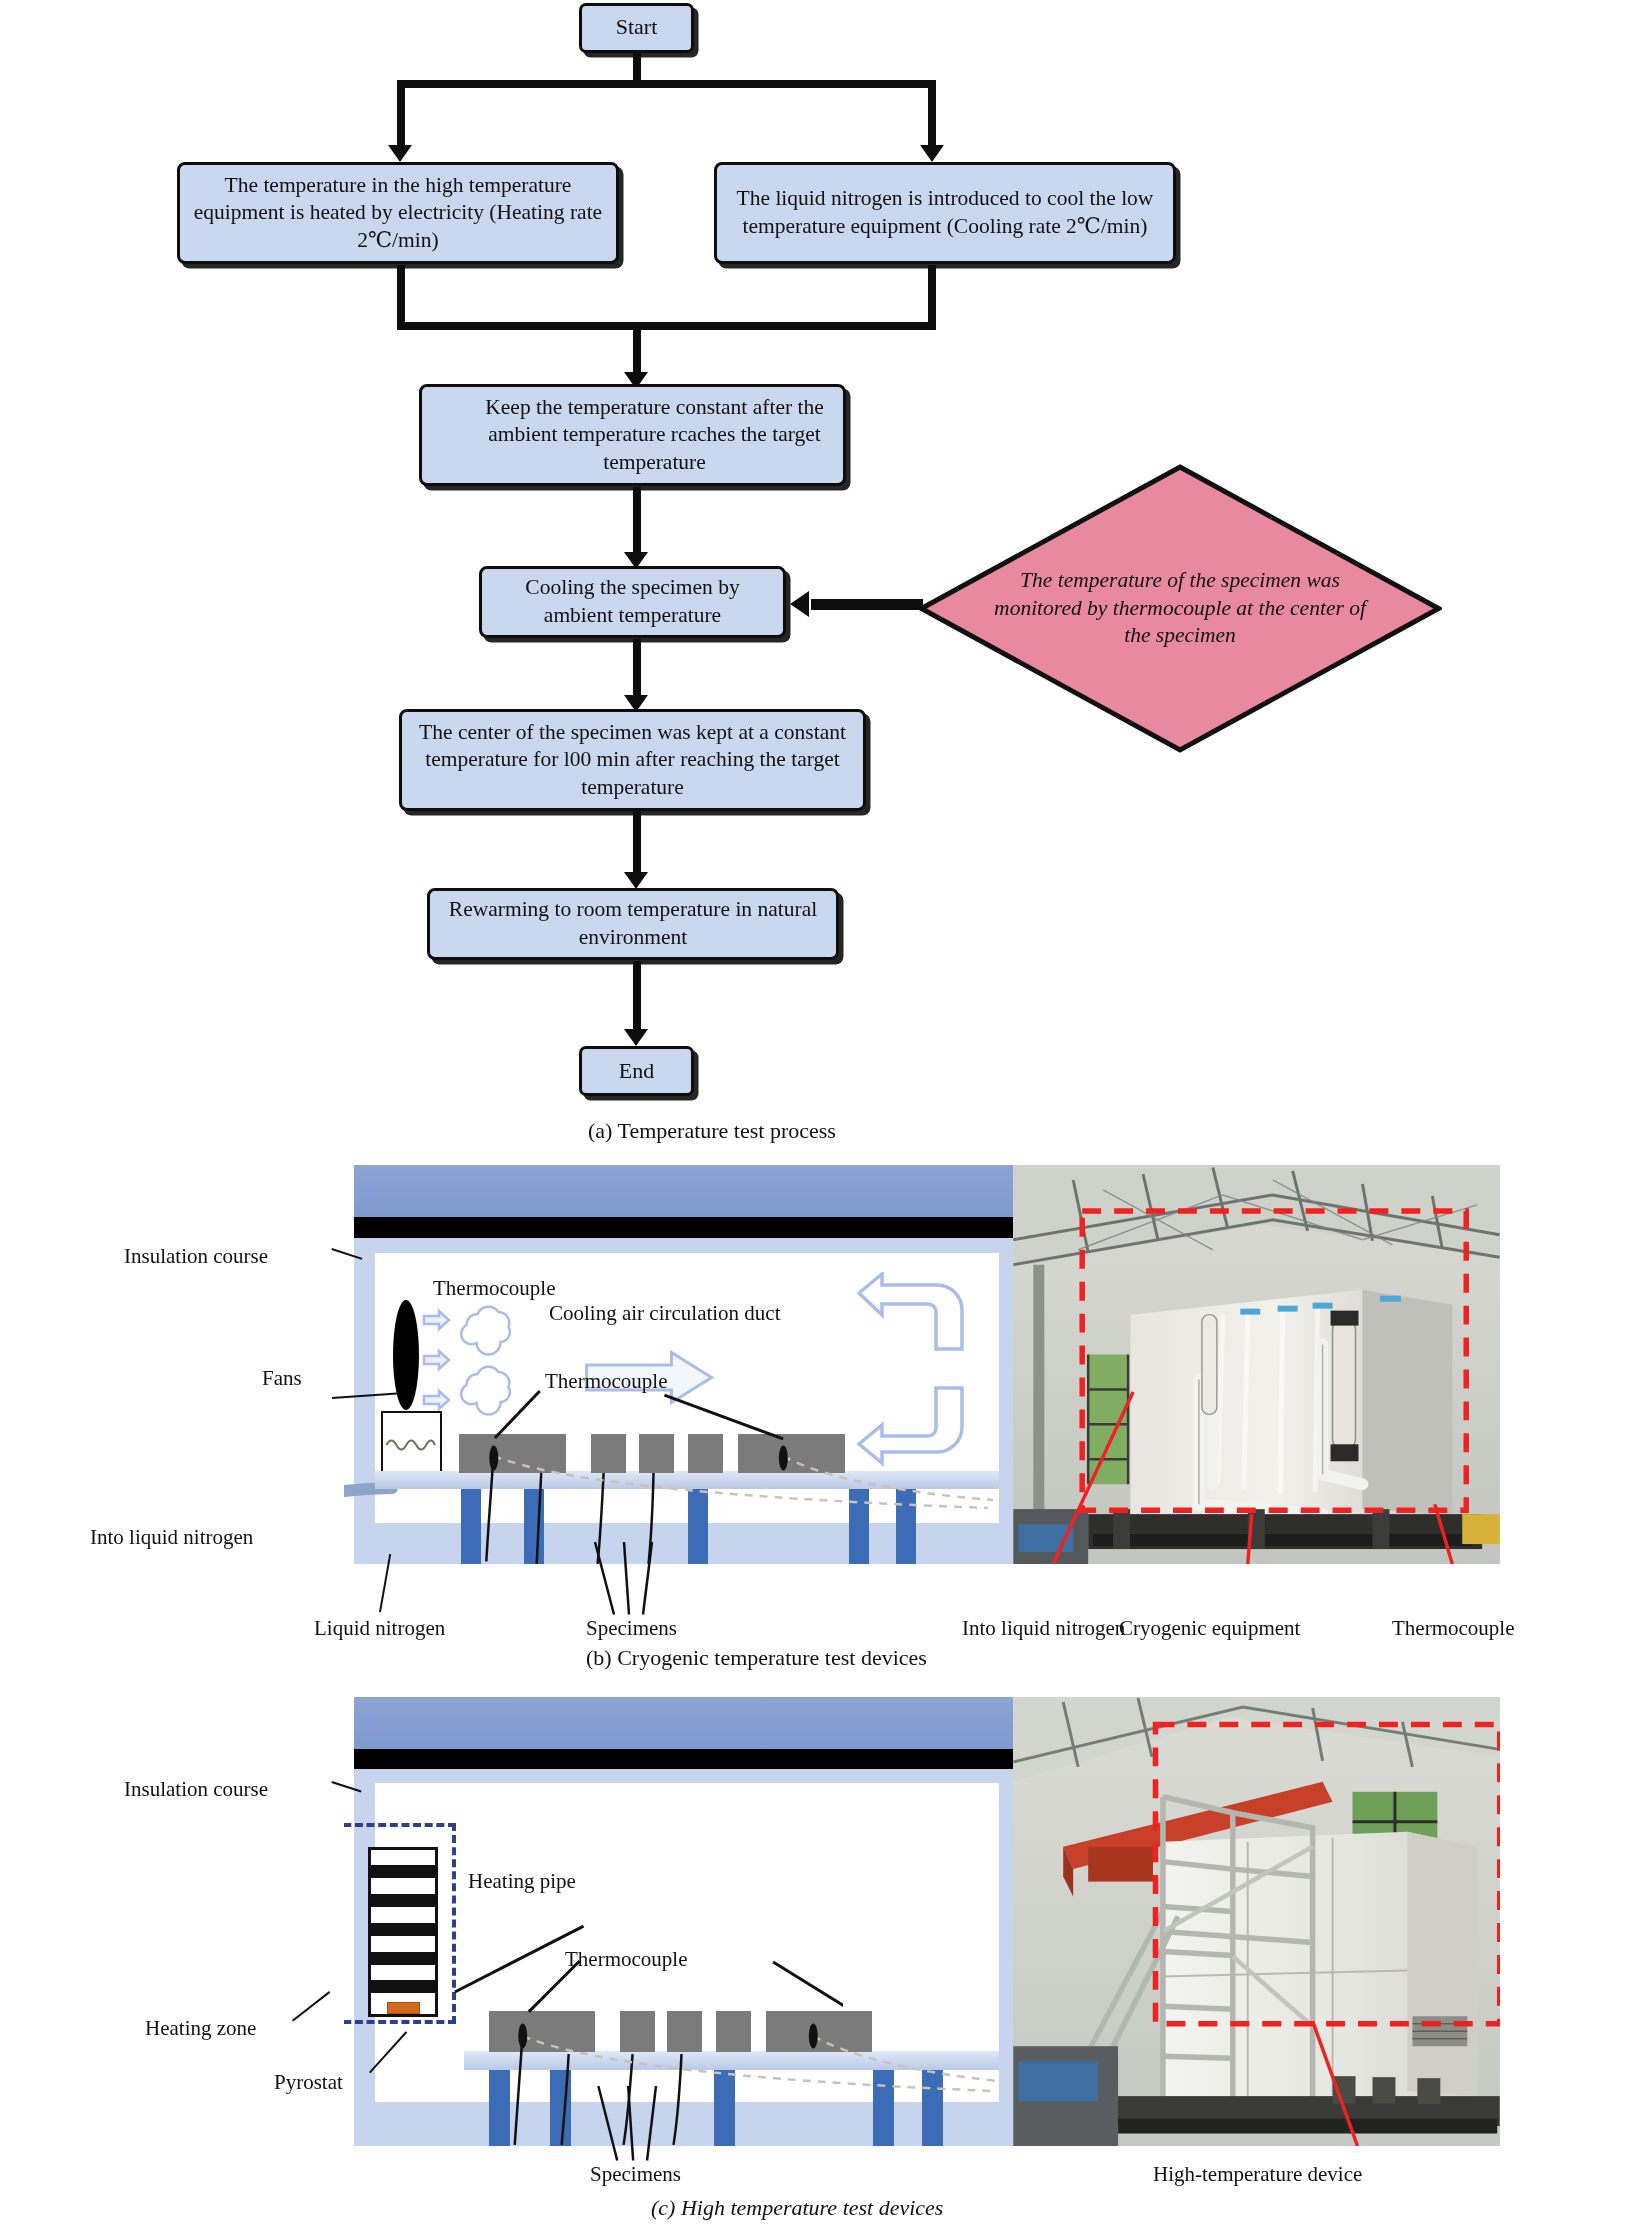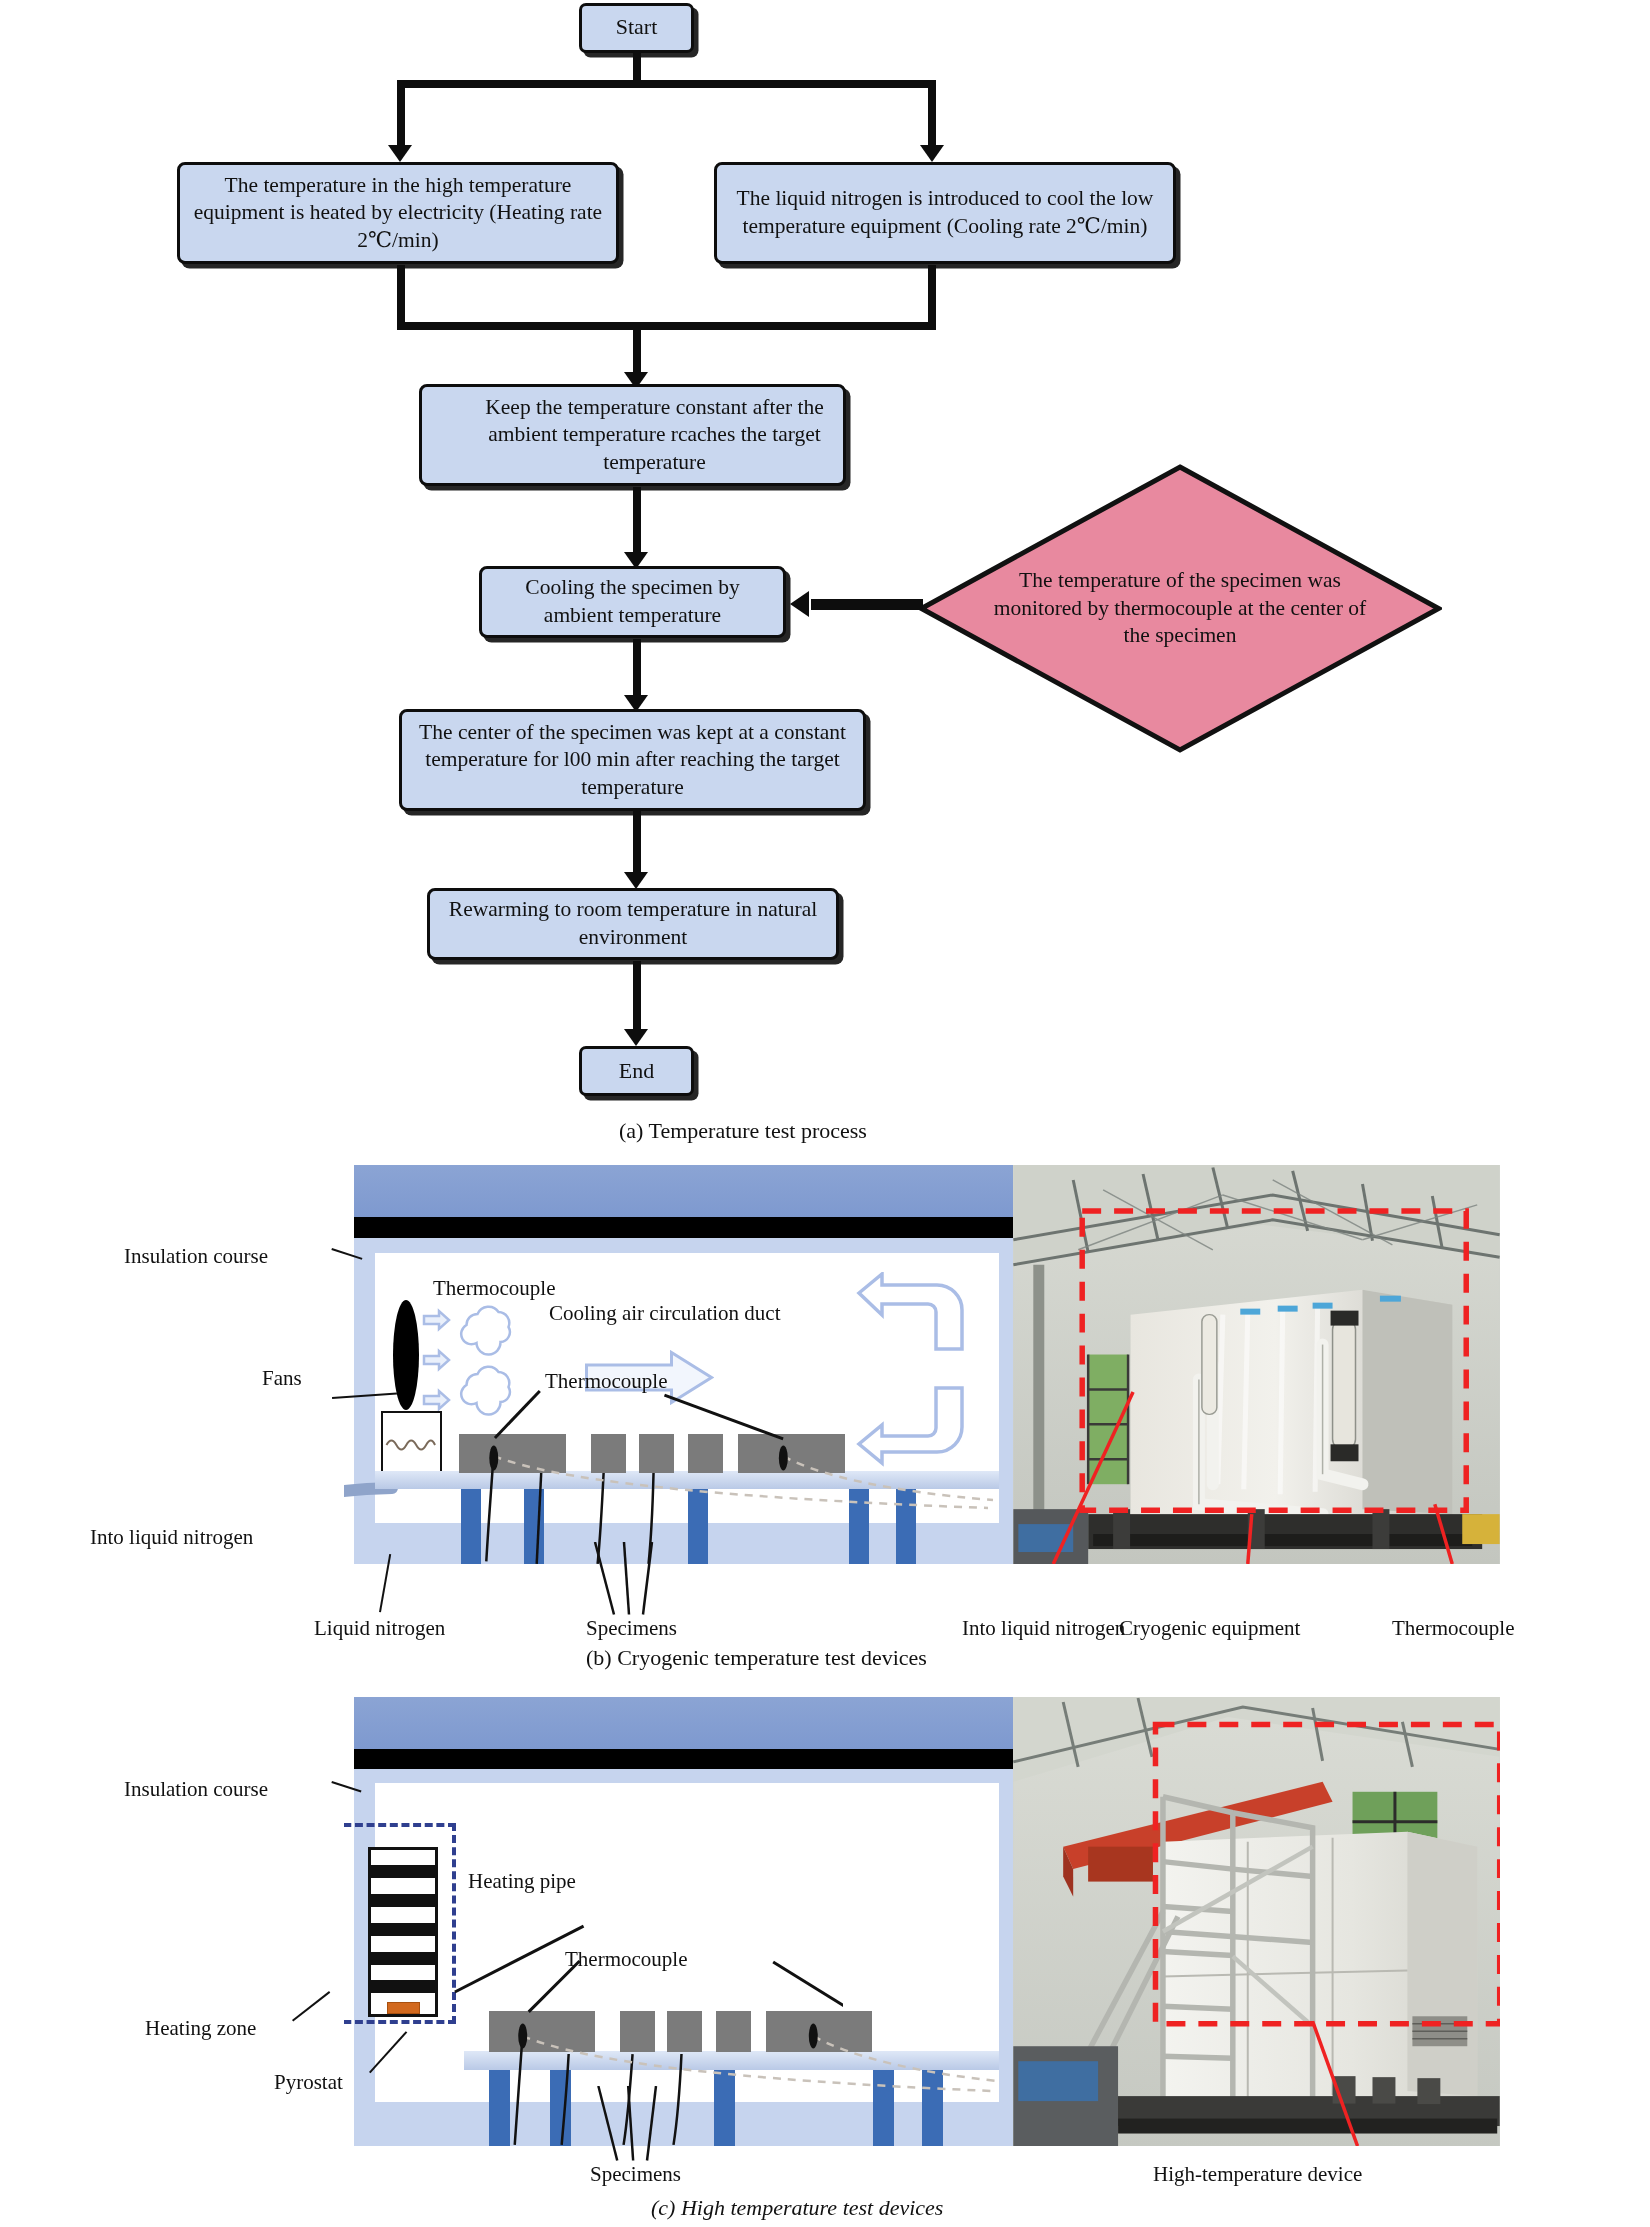--- a/index.html
+++ b/index.html
@@ -13,21 +13,21 @@
         text-align:center;line-height:1.28;font-size:21.5px;
         box-shadow:4.5px 4.5px 0 rgba(0,0,0,.85);}
   .node span{display:block;padding:0 7px;}
   .node.small{font-size:22px;border-radius:7px;}
 
   .diamond{position:absolute;}
   .diamond svg{display:block;}
   .diamond .dtext{position:absolute;left:0;top:0;width:100%;height:100%;
         display:flex;align-items:center;justify-content:center;
         text-align:center;font-size:21.5px;line-height:1.3;}
-  .diamond .dtext span{display:block;width:74%;}
+  .diamond .dtext span{display:block;width:74%;font-style:italic;}
 
   
   .vline{position:absolute;background:#0d0d0d;width:7.5px;}
   .hline{position:absolute;background:#0d0d0d;height:7.5px;}
   .arrow-d{position:absolute;width:0;height:0;
         border-left:12px solid transparent;border-right:12px solid transparent;
         border-top:17px solid #0d0d0d;}
   .arrow-l{position:absolute;width:0;height:0;
         border-top:13px solid transparent;border-bottom:13px solid transparent;
         border-right:19px solid #0d0d0d;}
@@ -122,21 +122,21 @@
     <span>Rewarming to room temperature in natural environment</span>
   </div>
 
   <div class="vline" style="left:633px;top:961px;height:75px;"></div>
   <div class="arrow-d" style="left:624px;top:1029px;"></div>
 
   <div class="node small" style="left:579px;top:1046px;width:115px;height:50px;">
     <span>End</span>
   </div>
 
-  <div class="caption" style="left:619px;top:1118px;">(a) Temperature test process</div>
+  <div class="caption" style="left:588px;top:1118px;">(a) Temperature test process</div>
 </div>
 
 <div class="panel">
 
   <div class="schem" style="left:344px;top:1165px;width:674px;height:399px;">
 
     <div class="topbar" style="left:10px;top:0px;width:664px;height:52px;"></div>
     <div class="blackbar" style="left:10px;top:52px;width:664px;height:21px;"></div>
 
     <div class="chamber" style="left:10px;top:73px;width:664px;height:326px;"></div>

